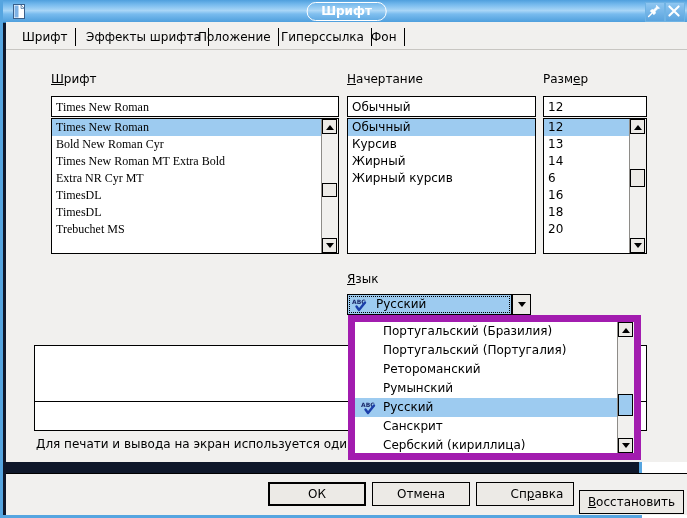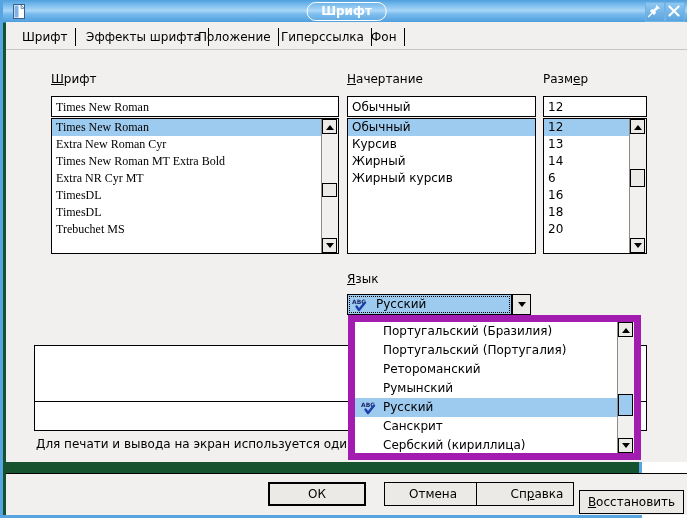--- a/index.html
+++ b/index.html
@@ -16,21 +16,21 @@
     color: #000000;
   }
 
   
   #window {
     position: absolute;
     left: 0; top: 0;
     width: 642px;
     height: 518px;
     box-sizing: border-box;
-    background: #14532d;
+    background: #0f172a;
     border: 3px solid #56a5e0;
     border-top: none;
   }
 
   
   #titlebar {
     position: absolute;
     left: 0; top: 0;
     width: 687px;
     height: 22px;
@@ -370,21 +370,21 @@
   <div id="page">
 
     <div class="grouplabel" style="left:45px; top:22px;">
       <u>Ш</u><span>рифт</span>
     </div>
     <div class="txtfield" id="font-input" style="left:45px; top:46px; width:288px; height:21px;">Times New Roman</div>
 
     <div class="listbox list-serif" id="font-list" style="left:45px; top:68px; width:288px; height:136px;">
       <div style="position:absolute;left:0;top:0;right:17px;">
         <div class="listrow sel">Times New Roman</div>
-        <div class="listrow">Extra New Roman Cyr</div>
+        <div class="listrow">Bold New Roman Cyr</div>
         <div class="listrow">Times New Roman MT Extra Bold</div>
         <div class="listrow">Extra NR Cyr MT</div>
         <div class="listrow">TimesDL</div>
         <div class="listrow">TimesDL</div>
         <div class="listrow">Trebuchet MS</div>
       </div>
       <div class="vscroll">
         <div class="sbtn up">
           <span class="sarrow"></span>
         </div>
@@ -481,21 +481,21 @@
           <span class="sarrow"></span>
         </div>
       </div>
     </div>
 
   </div>
 
   <div id="footer-sep"></div>
   <div id="footer">
     <div class="dlgbtn default" style="left:262px; width:98px;">ОК</div>
-    <div class="dlgbtn" style="left:378px; width:98px;">Отмена</div>
+    <div class="dlgbtn" style="left:366px; width:98px;">Отмена</div>
     <div class="dlgbtn" style="left:470px; width:98px;padding-left:24px;">
       <span>Сп</span><u>р</u><span>авка</span>
     </div>
     <div class="dlgbtn" style="left:573px; width:105px;margin-top:8px;">
       <u>В</u><span>осстановить</span>
     </div>
   </div>
 
 </div>
 

